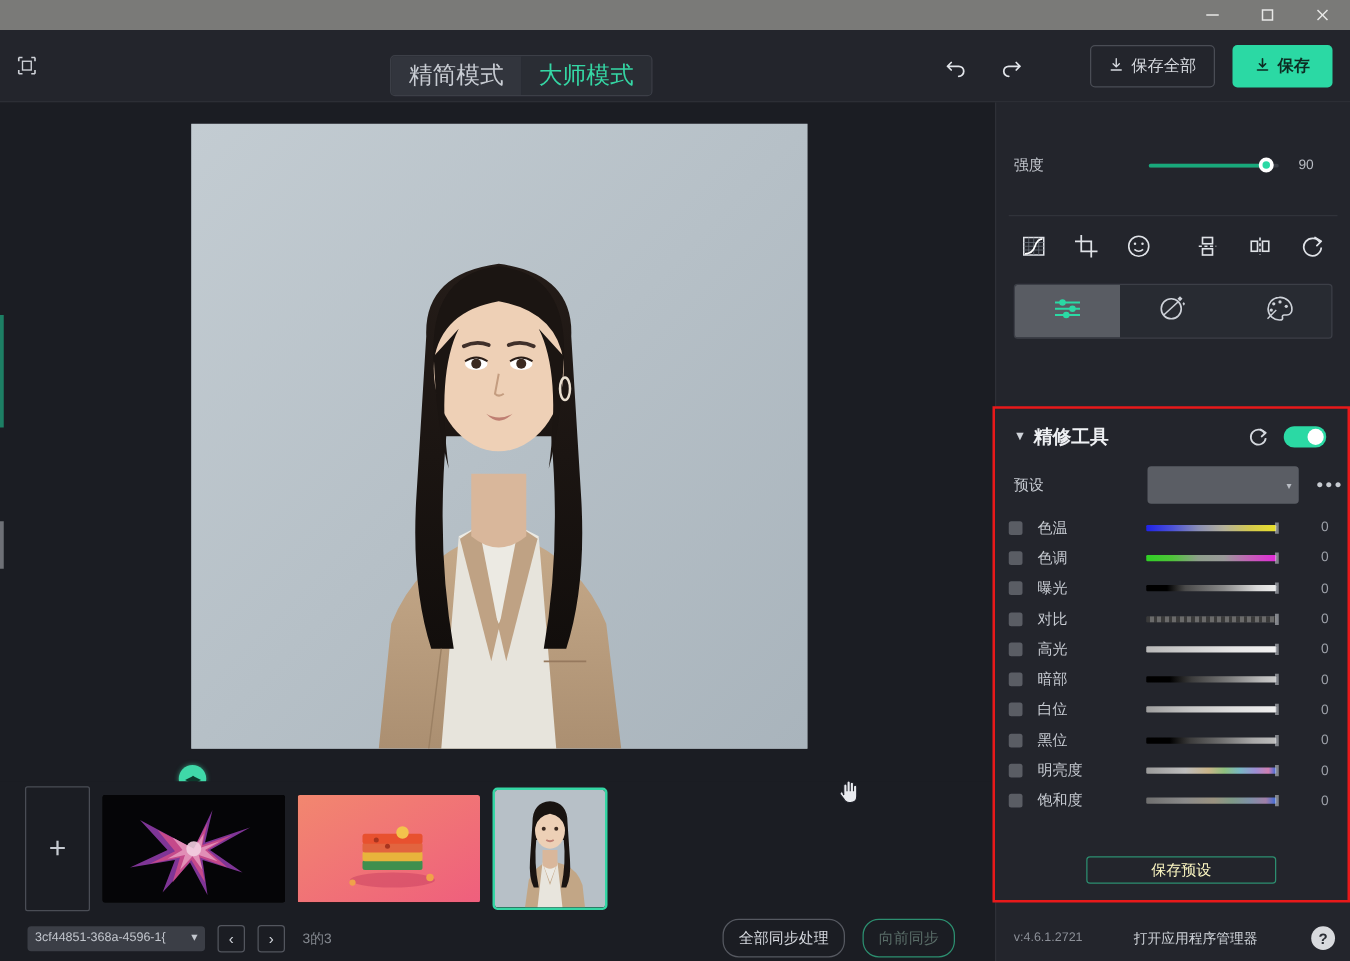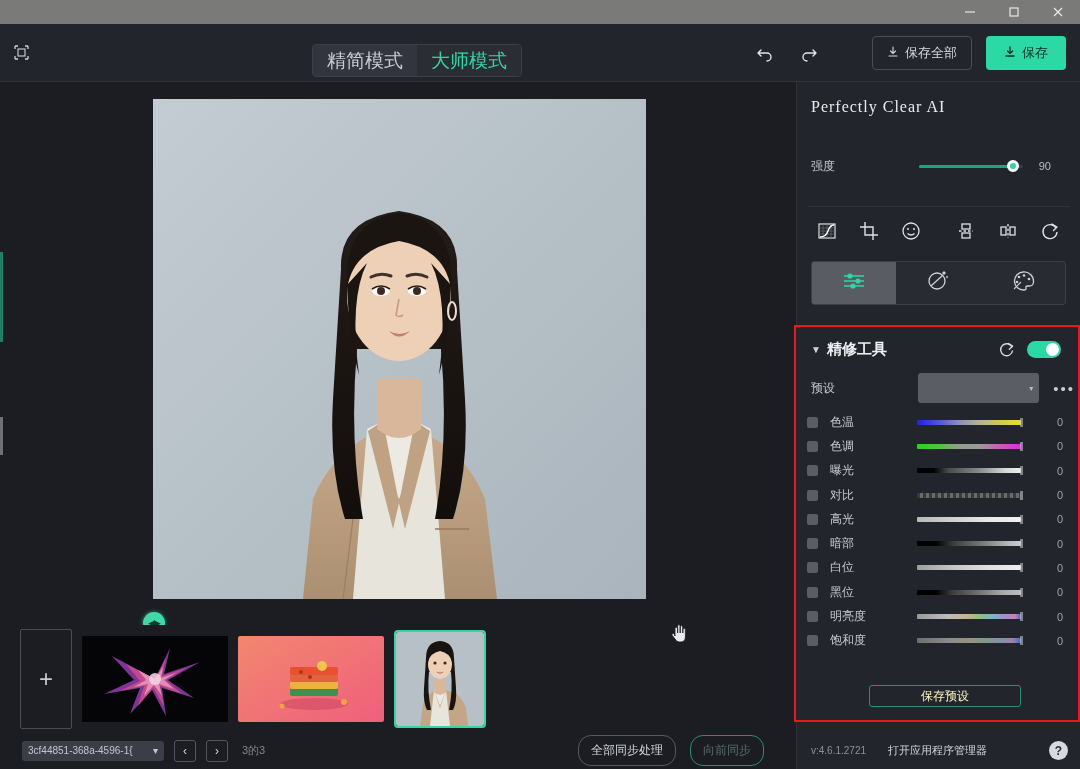--- a/index.html
+++ b/index.html
@@ -50,21 +50,21 @@
   .undo-redo { display: flex; gap: 22px; margin-right: 52px; color: #e2e5ea; }
   .undo-redo div { width: 22px; height: 22px; display: flex; align-items: center; justify-content: center; }
   .btn-outline {
     display: flex; align-items: center; gap: 6px;
     border: 1px solid #4a4d55; border-radius: 4px; background: transparent;
     color: #d6d9df; font-size: 13px; padding: 7px 14px; margin-right: 14px;
   }
   .btn-primary {
     display: flex; align-items: center; gap: 6px;
     border: none; border-radius: 4px; background: #2bd9a4;
-    color: #0d2b22; font-size: 13px; font-weight: normal; padding: 8px 18px;
+    color: #0d2b22; font-size: 13px; font-weight: bold; padding: 8px 18px;
   }
 
   
   .workspace {
     position: absolute; left: 0; top: 82px; width: 796px; height: 650px;
     background: #1b1d23;
   }
   .canvas-area {
     position: absolute; left: 0; top: 0; width: 796px; height: 525px;
   }
@@ -129,20 +129,21 @@
   .sb-btn {
     border: 1px solid #565961; border-radius: 13px; background: transparent;
     color: #d5d8de; font-size: 12px; padding: 6px 12px;
   }
   .sb-btn.green { border-color: #2c8f70; color: #5a6d68; }
 
   .sb-right {
     position: absolute; left: 796px; top: 732px; width: 284px; height: 37px;
     background: #23252c; display: flex; align-items: center; padding-left: 14px;
     border-left: 1px solid #2e3037;
+    gap: 19px;
   }
   .ver { color: #8c9098; font-size: 10px; margin-right: 22px; }
   .mgr-link { color: #d0d4da; font-size: 11px; }
   .help-circle {
     position: absolute; right: 12px; width: 19px; height: 19px; border-radius: 50%;
     background: #d8dade; color: #2a2d34; font-size: 12px; font-weight: bold;
     display: flex; align-items: center; justify-content: center;
   }
 
   
@@ -445,21 +446,20 @@
 </div>
 
 <div class="cursor-hand">
   <svg width="18" height="20" viewBox="0 0 18 20">
     <path d="M5 13 V5.5 a1.3 1.3 0 0 1 2.6 0 V10 V3 a1.3 1.3 0 0 1 2.6 0 V10 V4 a1.3 1.3 0 0 1 2.6 0 V10 V6.5 a1.3 1.3 0 0 1 2.6 0 V14 q0 5 -5 5 h-1 q-3 0 -4.4 -3 L2.2 12.4 a1.3 1.3 0 0 1 2 -1.6 Z" fill="#e9ebef" stroke="#20222a" stroke-width="0.9"></path>
   </svg>
 </div>
 
 <div class="rightpanel">
 
-  <div class="pc-title">Perfectly Clear AI</div>
 
   <div class="pc-sliders" style="margin-top:24px;">
     <div class="pc-row">
       <div class="pc-label">强度</div>
       <div class="track-wrap">
         <div class="track">
             <div class="fill" style="width:90%"></div>
           <div class="knob" style="left:90%">
               <i></i>
             </div>

